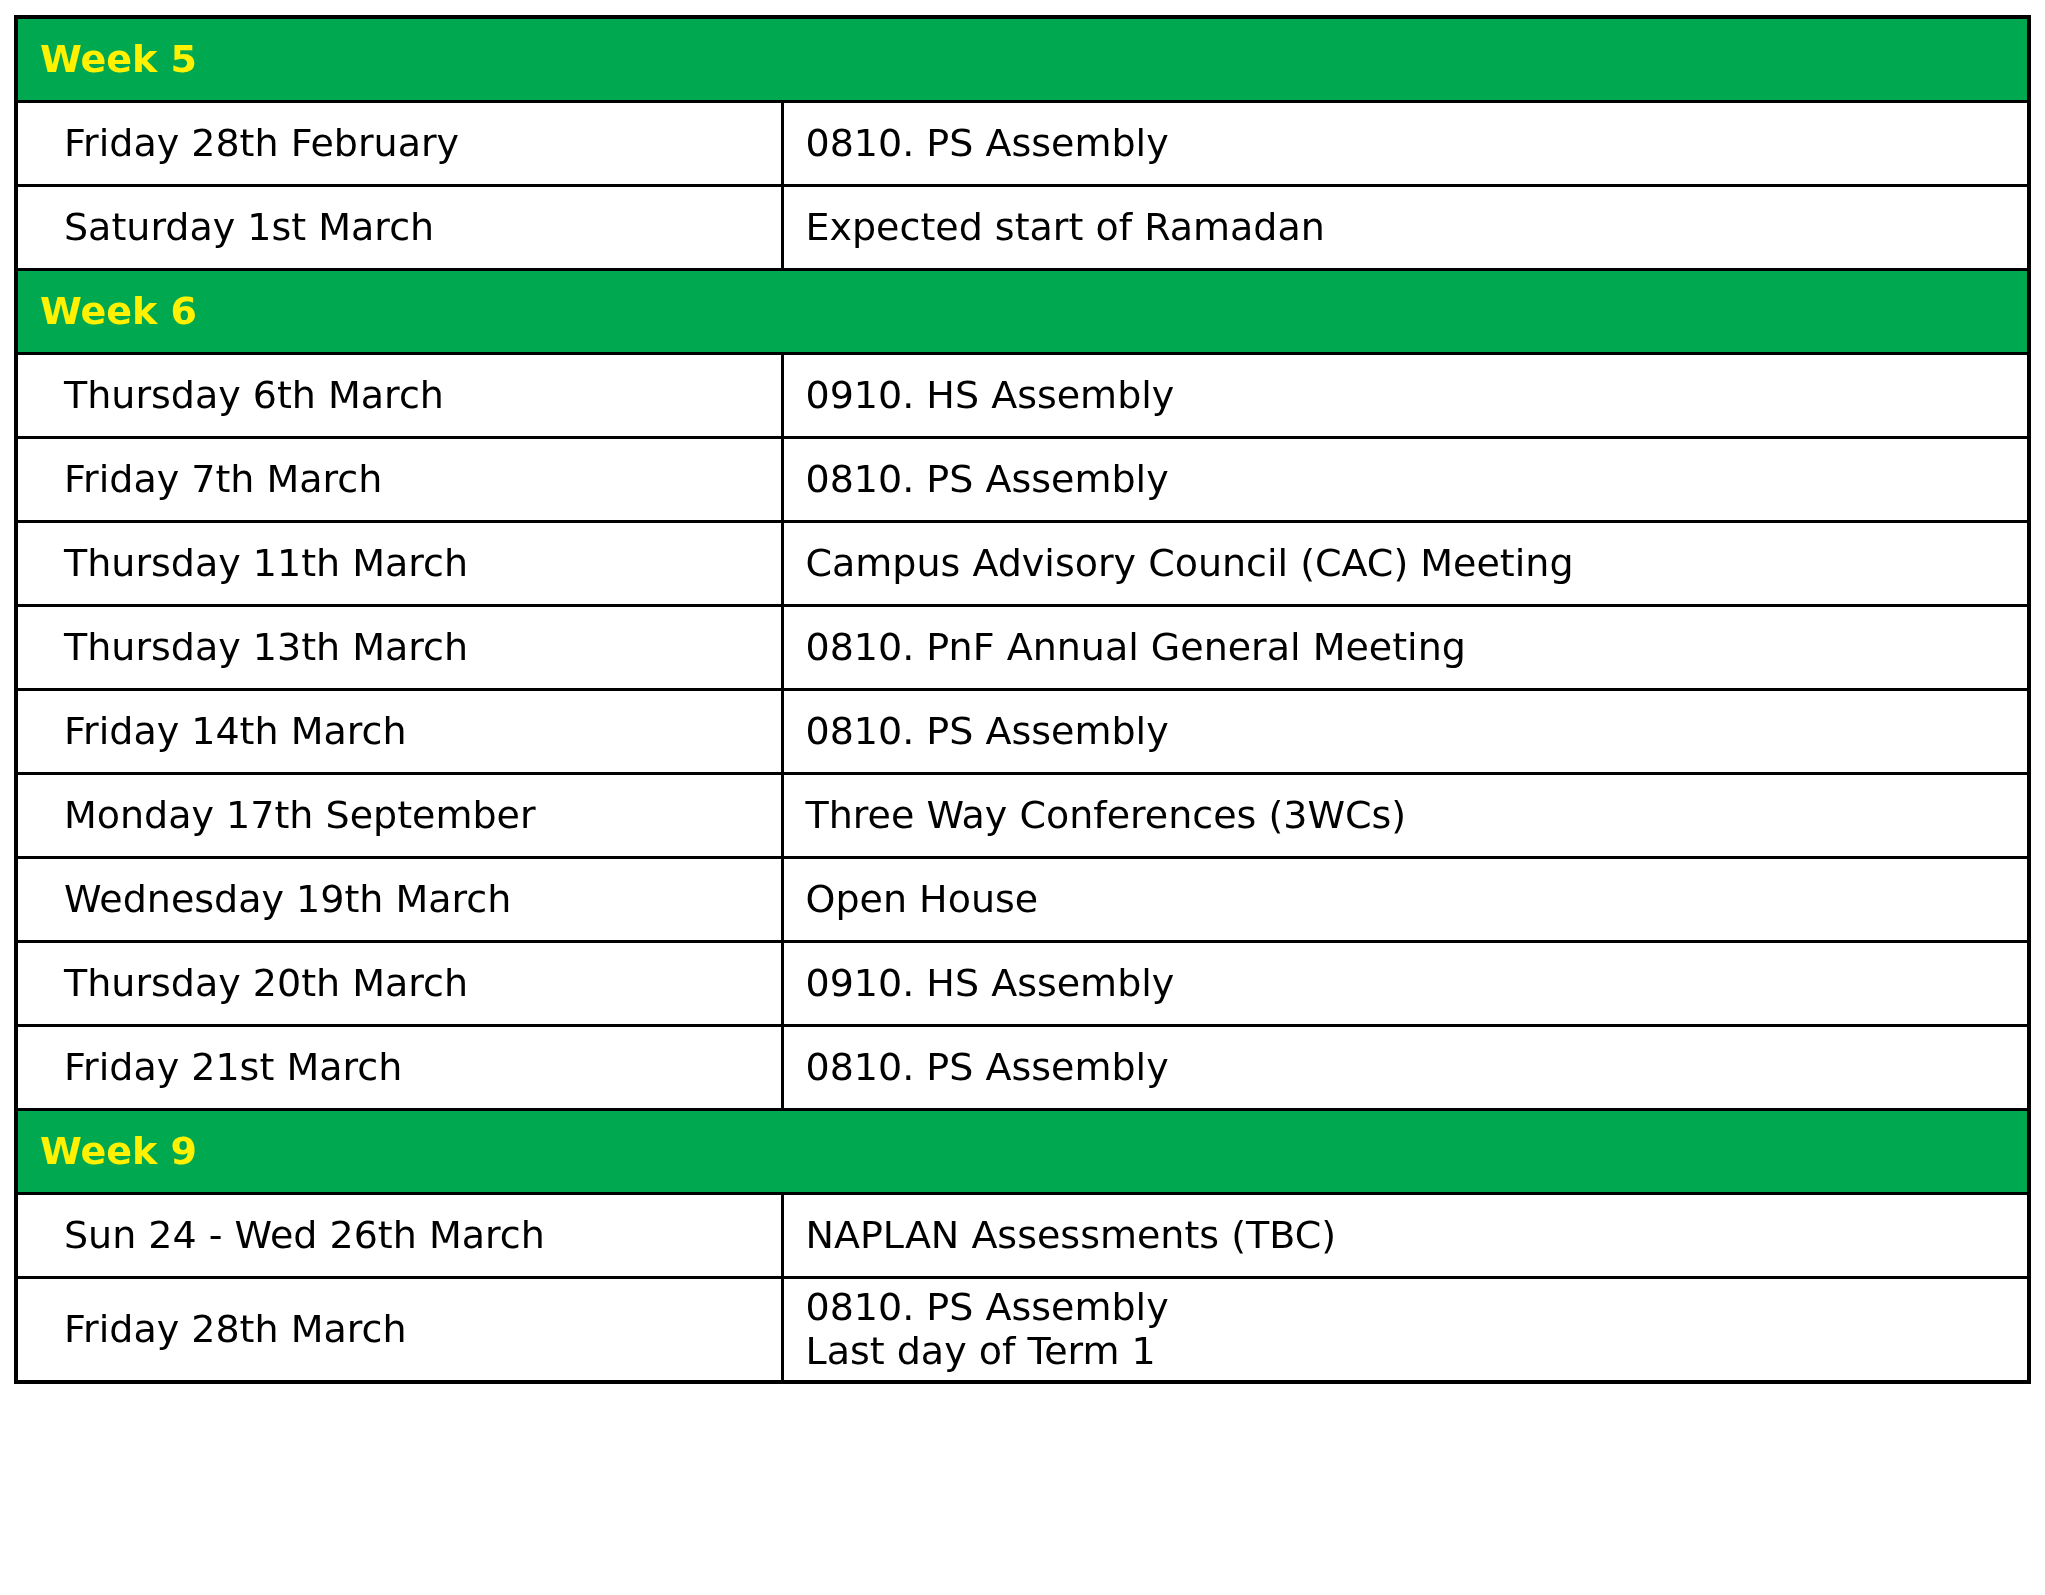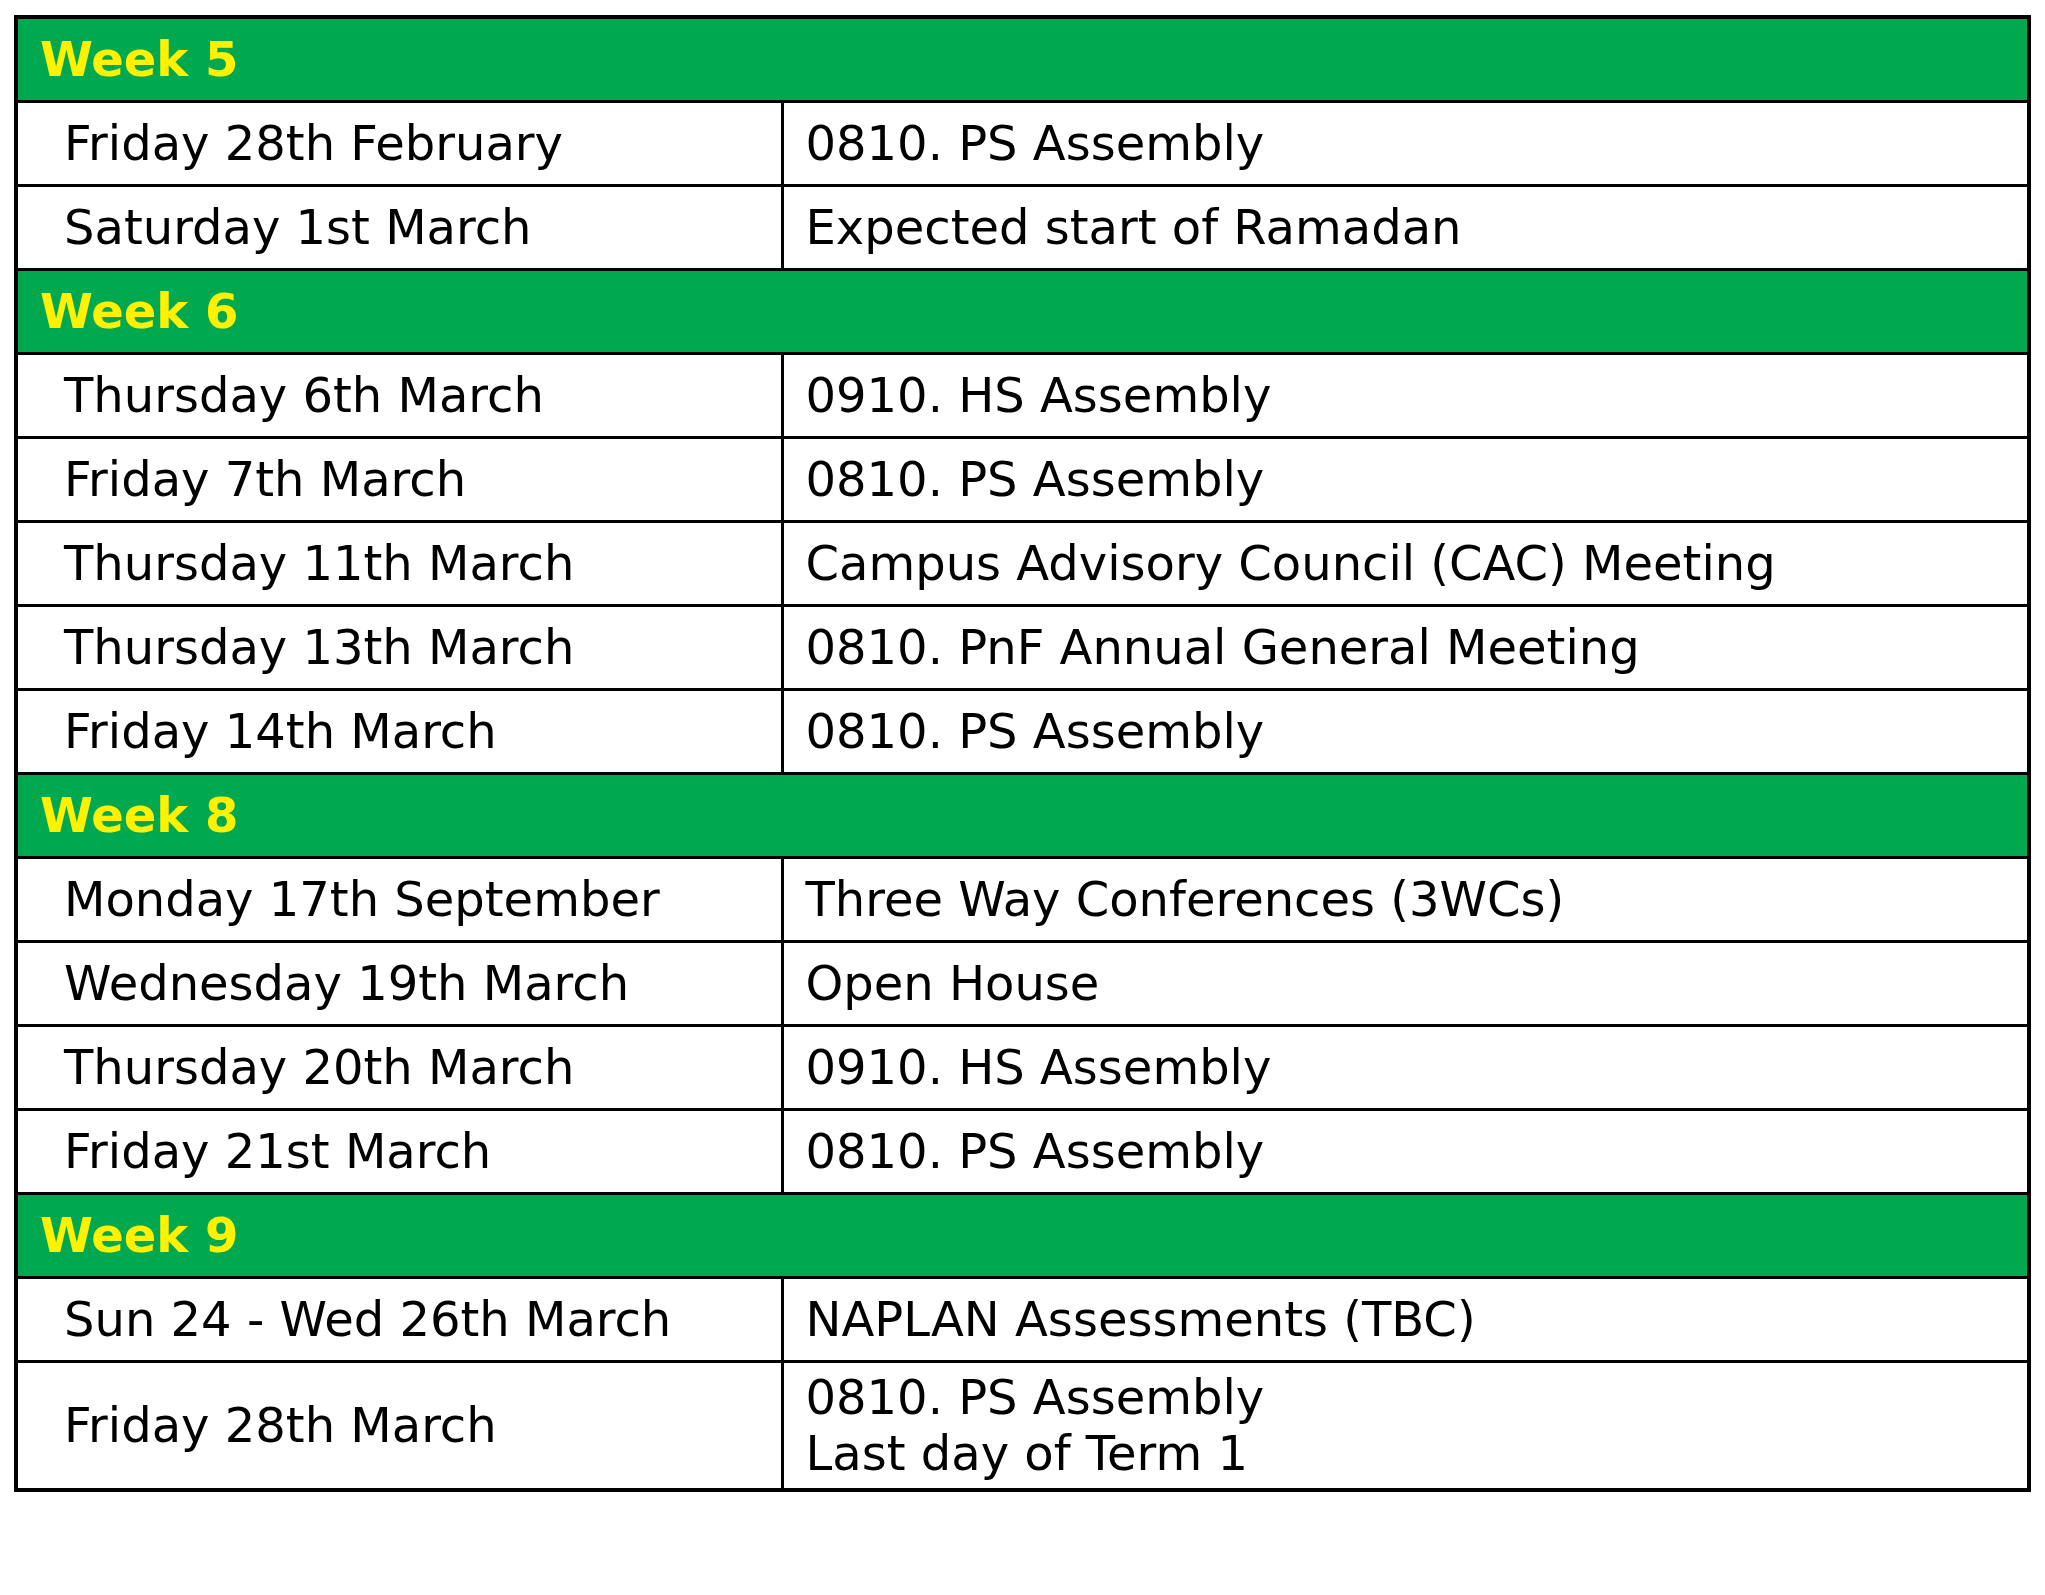--- a/index.html
+++ b/index.html
@@ -12,21 +12,21 @@
     box-sizing: border-box;
     padding: 15px 14px;
     font-family: "DejaVu Sans", "Liberation Sans", sans-serif;
     color: var(--row-text, #000000);
   }
   table.schedule {
     width: 2017px;
     border-collapse: collapse;
     table-layout: fixed;
     border: 4px solid var(--border-color, #000000);
-    font-size: 48px;
+    font-size: 38px;
     line-height: 1.18;
   }
   col.date-col { width: 766px; }
   td {
     border: 3px solid var(--border-color, #000000);
     padding: 6px 18px 6px 22px;
     vertical-align: middle;
     background: var(--row-bg, #ffffff);
     overflow: hidden;
   }
@@ -118,25 +118,20 @@
 
   <tr class="data-row">
     <td>
       <span class="date-text">Friday 14th March</span>
     </td>
     <td>
           <div class="event-line">0810. PS Assembly</div>
         </td>
   </tr>
 
-  <tr class="week-header-row">
-    <td colspan="2">
-      <span class="week-label">Week 8</span>
-    </td>
-  </tr>
 
   <tr class="data-row">
     <td>
       <span class="date-text">Monday 17th September</span>
     </td>
     <td>
           <div class="event-line">Three Way Conferences (3WCs)</div>
         </td>
   </tr>
 

